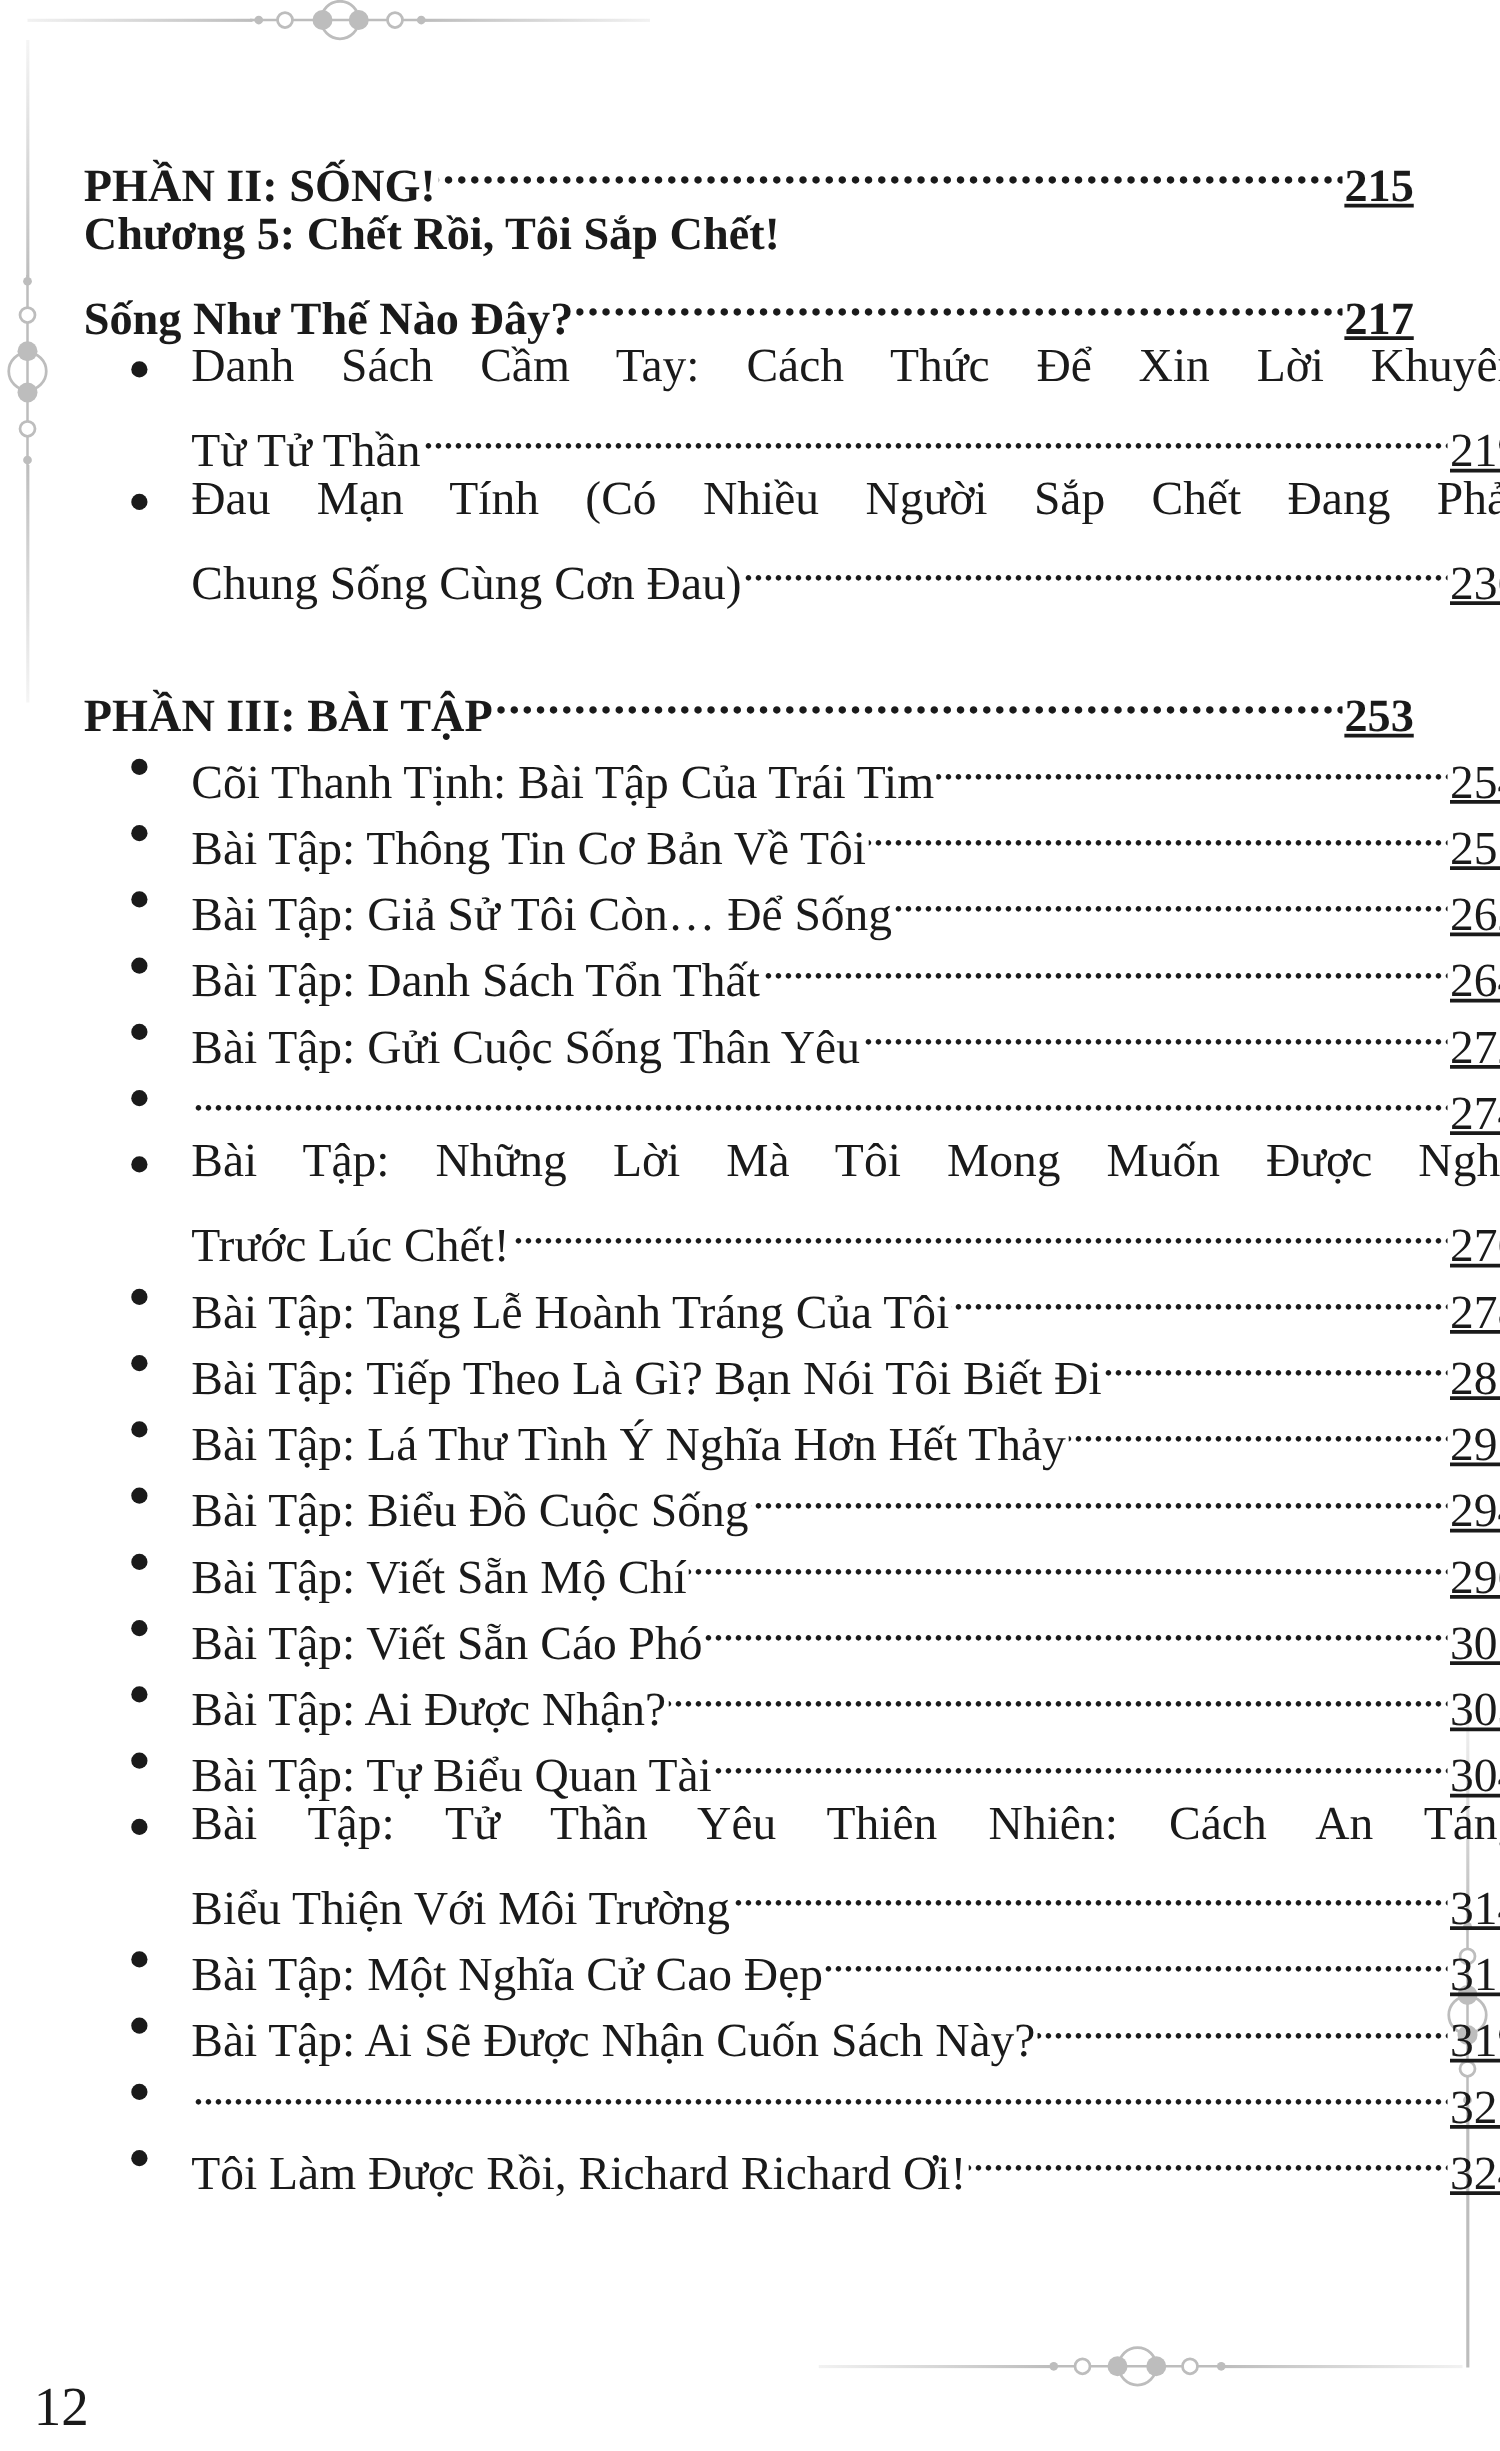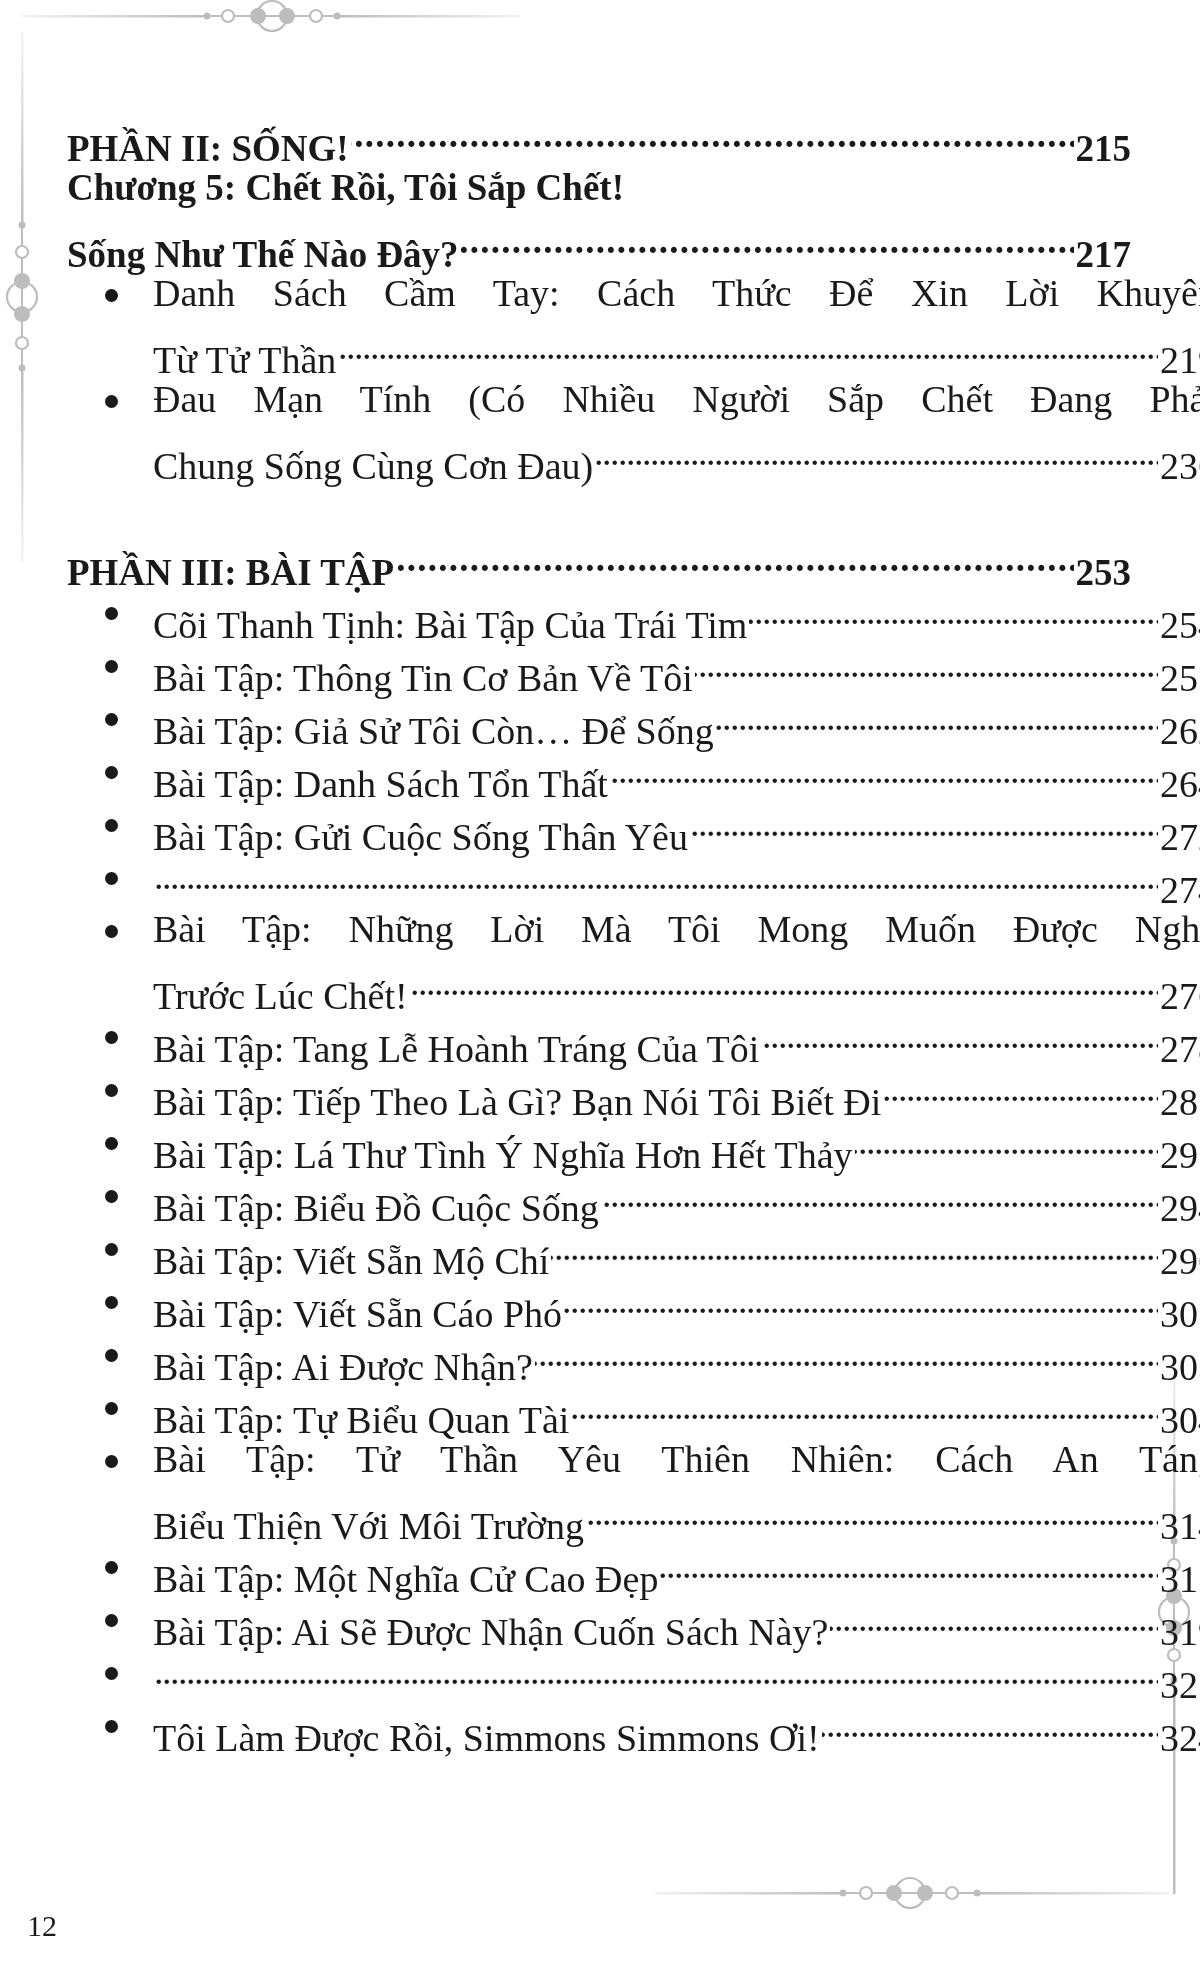--- a/index.html
+++ b/index.html
@@ -14,22 +14,22 @@
   .line .bullet::before { content: ""; position: absolute; left: 0; top: 22px; width: 13px; height: 13px; border-radius: 50%; background: #1a1a1a; }
   .row { display: flex; align-items: baseline; width: 100%; }
   .indent { position: absolute; left: 86px; right: 0; top: 0; }
   .full { position: absolute; left: 0; right: 0; top: 0; }
   .label { flex: 0 0 auto; }
   .label.justify { flex: 1 1 auto; text-align: justify; text-align-last: justify; }
   .leader { flex: 1 1 auto; overflow: hidden; height: 53px; position: relative; margin: 0 2px; }
   .leader::before { content: ". . . . . . . . . . . . . . . . . . . . . . . . . . . . . . . . . . . . . . . . . . . . . . . . . . . . . . . . . . . . . . . . . . . . . . . . . . . . . . . . . . . . . . . . . . . . . . . . . . . . . . . . . . . . . . . . . . . . . . . . . . . . . . . . . . . . . . . . . . . . . . . . . . . . . . . . . . . . . . . . . . . . . . . . .";
     position: absolute; right: 0; letter-spacing: -5.5px; white-space: nowrap; }
   .heading .leader::before { letter-spacing: -4px; font-weight: bold; }
-  .page { flex: 0 0 auto; }
-  .folio { position: absolute; left: 27px; top: 1906px; font-size: 30px; line-height: 40px; }
+  .page { flex: 0 0 auto; text-decoration: underline; }
+  .folio { position: absolute; left: 27px; top: 1906px; font-size: 44px; line-height: 40px; }
 </style>
 </head>
 <body>
 
 <svg class="ornament" viewBox="0 0 1200 1961" xmlns="http://www.w3.org/2000/svg">
   <defs>
     <linearGradient id="fadeR" x1="0" x2="1" y1="0" y2="0">
       <stop offset="0" stop-color="#bdbdbd"></stop>
         <stop offset="1" stop-color="#bdbdbd" stop-opacity="0.2"></stop>
     </linearGradient>
@@ -310,20 +310,20 @@
     <div class="line item">
       <span class="bullet"></span>
       <div class="row indent">
         <span class="leader"></span>
         <span class="page">321</span>
       </div>
     </div>
     <div class="line item">
       <span class="bullet"></span>
       <div class="row indent">
-        <span class="label">Tôi Làm Được Rồi, Simmons Simmons Ơi!</span>
+        <span class="label">Tôi Làm Được Rồi, Richard Richard Ơi!</span>
         <span class="leader"></span>
         <span class="page">324</span>
       </div>
     </div>
   </div>
 
 <div class="folio">12</div>
 
 </body></html>

